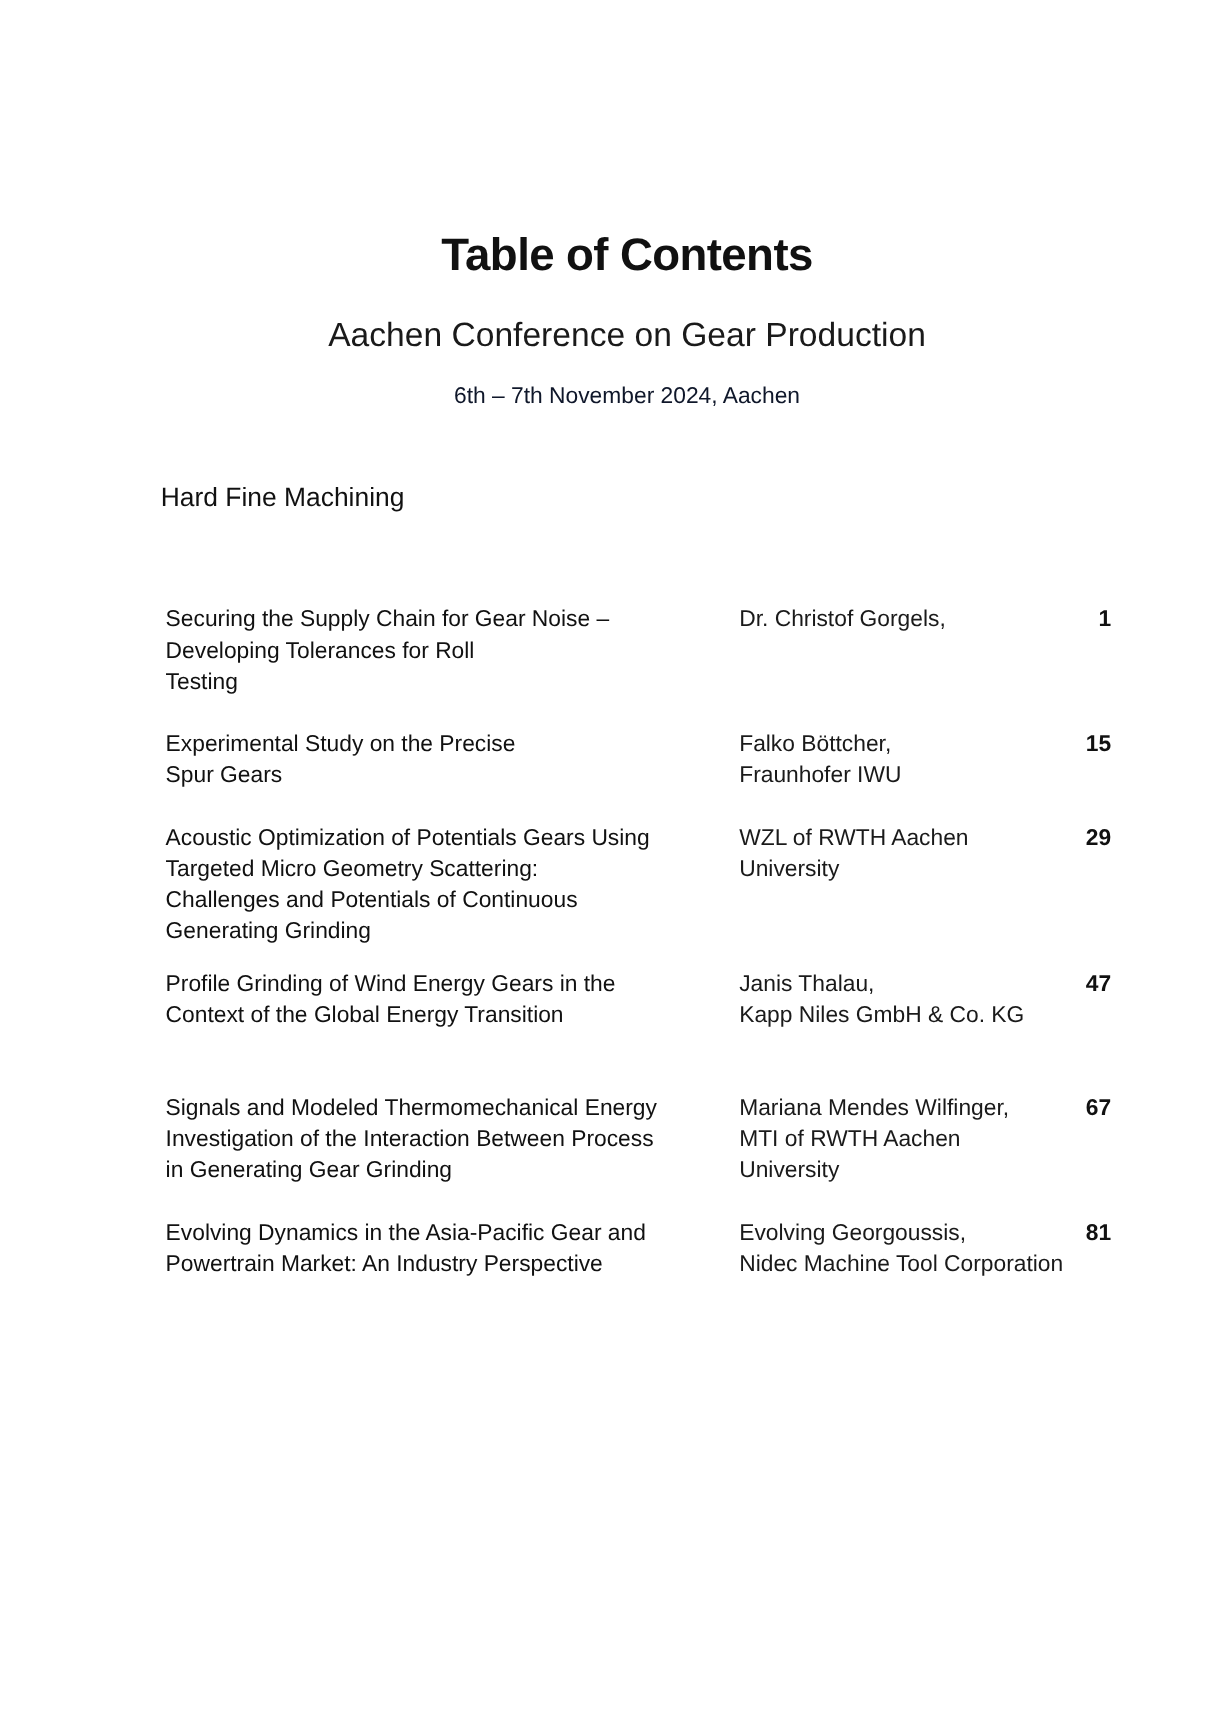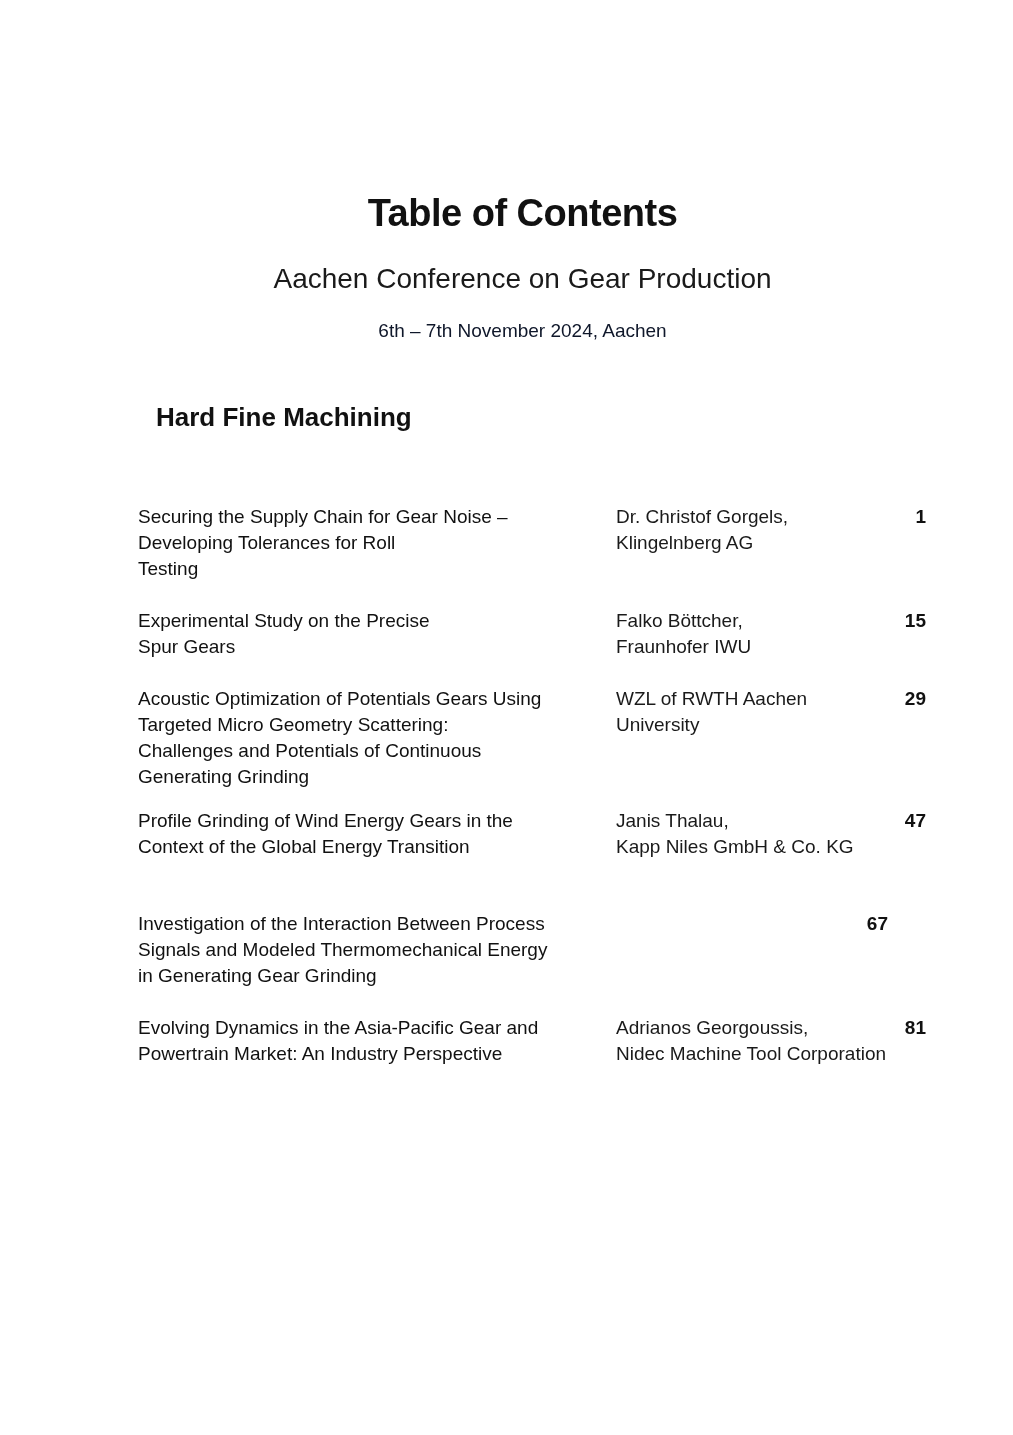--- a/index.html
+++ b/index.html
@@ -44,23 +44,23 @@
     left: 0;
     width: 100%;
     text-align: center;
     font-size: 19px;
     font-weight: 400;
     color: #0f172a;
   }
   .section-heading {
     position: absolute;
     top: 402px;
-    left: 140px;
-    font-size: 26px;
-    font-weight: 700;
+    left: 118px;
+    font-size: 22px;
+    font-weight: 400;
     color: #111111;
   }
   .toc {
     position: absolute;
     top: 504px;
     left: 122px;
     width: 788px;
   }
   .toc-entry {
     display: grid;
@@ -117,21 +117,20 @@
   <div class="toc">
 
       <div class="toc-entry">
         <div class="entry-title">
           <div>Securing the Supply Chain for Gear Noise –</div>
           <div>Developing Tolerances for Roll</div>
           <div>Testing</div>
         </div>
         <div class="entry-authors">
           <div>Dr. Christof Gorgels,</div>
-          <div>Klingelnberg AG</div>
         </div>
         <div class="entry-page">1</div>
       </div>
 
       <div class="toc-entry">
         <div class="entry-title">
           <div>Experimental Study on the Precise</div>
           <div>Spur Gears</div>
         </div>
         <div class="entry-authors">
@@ -161,34 +160,38 @@
         </div>
         <div class="entry-authors">
           <div>Janis Thalau,</div>
           <div>Kapp Niles GmbH &amp; Co. KG</div>
         </div>
         <div class="entry-page">47</div>
       </div>
 
       <div class="toc-entry">
         <div class="entry-title">
+          <div>Signals and Modeled Thermomechanical Energy</div>
           <div>Investigation of the Interaction Between Process</div>
-          <div>Signals and Modeled Thermomechanical Energy</div>
           <div>in Generating Gear Grinding</div>
+        </div>
+        <div class="entry-authors">
+          <div>Mariana Mendes Wilfinger,</div>
+          <div>MTI of RWTH Aachen University</div>
         </div>
         <div class="entry-page">67</div>
       </div>
 
       <div class="toc-entry">
         <div class="entry-title">
           <div>Evolving Dynamics in the Asia-Pacific Gear and</div>
           <div>Powertrain Market: An Industry Perspective</div>
         </div>
         <div class="entry-authors">
-          <div>Adrianos Georgoussis,</div>
+          <div>Evolving Georgoussis,</div>
           <div>Nidec Machine Tool Corporation</div>
         </div>
         <div class="entry-page">81</div>
       </div>
     </div>
 
   <div class="footer-pagenum">I</div>
 
 </div>
 

